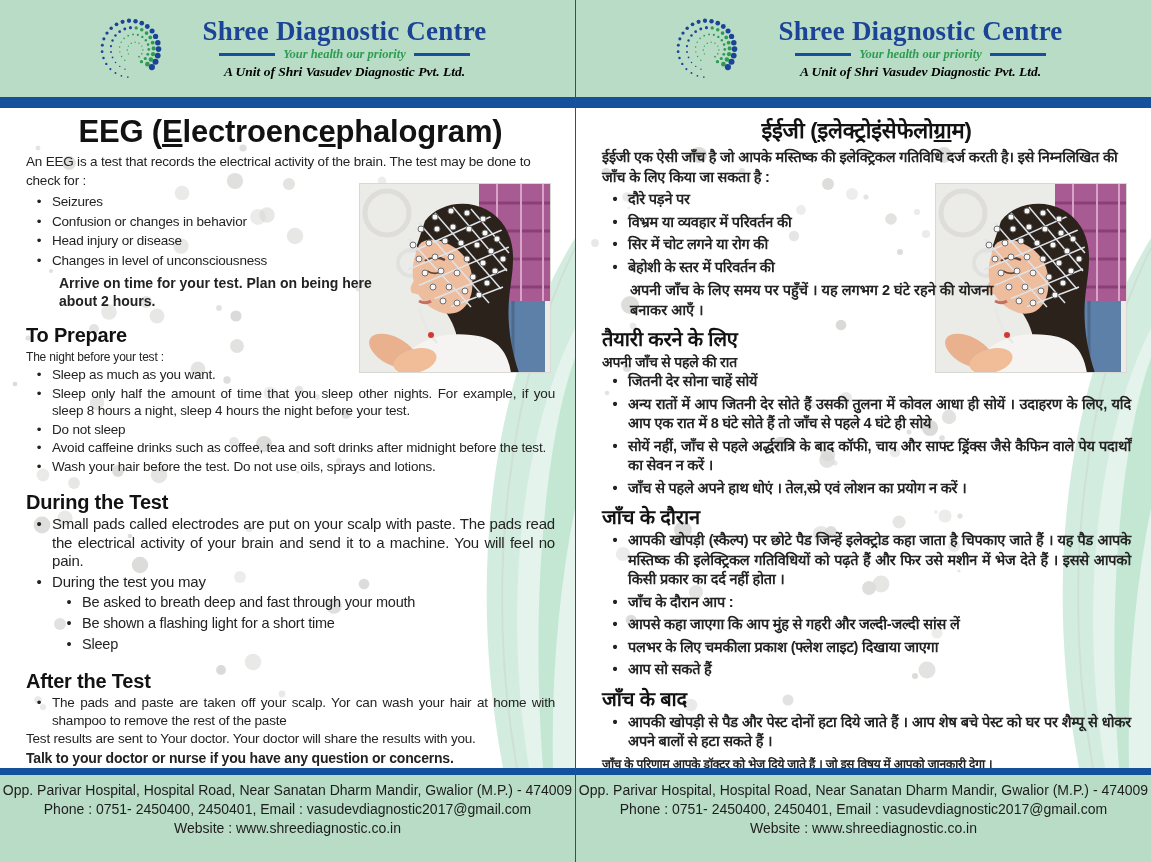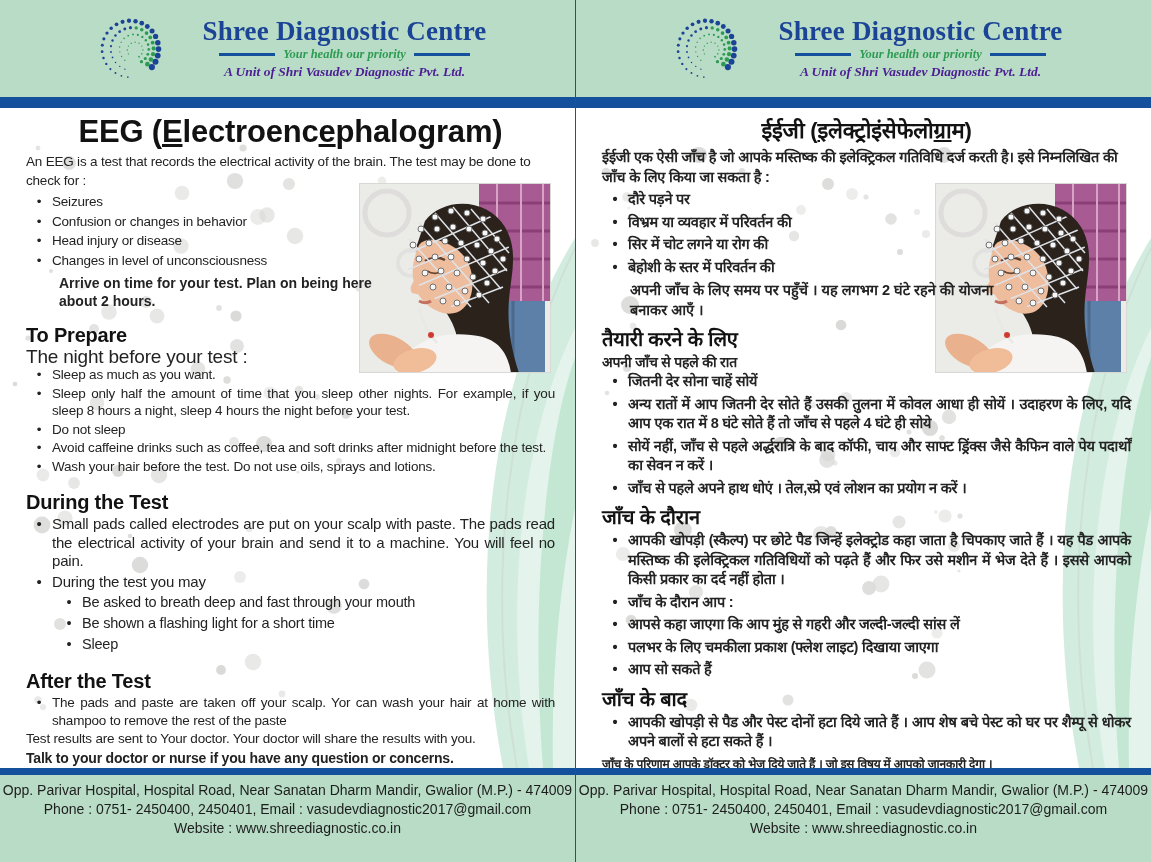--- a/index.html
+++ b/index.html
@@ -9,21 +9,21 @@
   .panel.left{border-right:1px solid #4a4a4a;}
 
   
   .panel-header{height:97px;background:#b8dcc5;display:flex;align-items:center;justify-content:center;gap:10px;}
   .logo-dots{width:104px;height:74px;flex:0 0 auto;}
   .brand-block{text-align:center;}
   .brand{font-family:"Liberation Serif",serif;font-weight:bold;color:#1c4496;font-size:27px;line-height:1.05;letter-spacing:.2px;}
   .tagline-row{display:flex;align-items:center;justify-content:center;gap:8px;margin-top:2px;}
   .tl-line{width:56px;height:3px;background:#14509c;}
   .tagline{font-family:"Liberation Serif",serif;font-style:italic;font-weight:bold;color:#2e9b52;font-size:12.5px;}
-  .unit{font-family:"Liberation Serif",serif;font-style:italic;font-weight:bold;color:#4c1d95;font-size:13.5px;margin-top:2px;}
+  .unit{font-family:"Liberation Serif",serif;font-style:italic;font-weight:bold;color:#000000;font-size:13.5px;margin-top:2px;}
   .blue-bar{height:11px;background:#14509c;}
 
   
   .panel-body{position:relative;height:660px;background:#fff;box-sizing:border-box;padding:2px 20px 0 26px;overflow:hidden;}
   .dots{position:absolute;left:0;top:0;width:420px;height:640px;z-index:0;pointer-events:none;}
   .swoosh{position:absolute;right:0;bottom:0;width:150px;height:560px;z-index:0;pointer-events:none;}
   .photo{position:absolute;top:75px;right:24px;width:192px;height:190px;z-index:1;}
   .content{position:relative;z-index:2;}
 
   .doc-title{text-align:center;font-weight:bold;font-size:31px;color:#121212;margin:4px 0 3px;letter-spacing:-.2px;}
@@ -31,21 +31,21 @@
   .intro{margin:0 0 3px;font-size:13.5px;line-height:18.5px;letter-spacing:-.2px;}
   .blist{margin:0;}
   .li{display:flex;line-height:18.5px;margin:0 0 1px;font-size:13.5px;letter-spacing:-.2px;}
   .li .b{flex:0 0 26px;text-align:center;}
   .li .t{flex:1;text-align:justify;}
   .li .t.nj{text-align:left;}
   .arrive{margin:4px 0 0 33px;width:348px;font-weight:bold;font-size:14px;line-height:18px;}
   .sec-h{font-weight:bold;font-size:20px;color:#121212;margin:14px 0 2px;letter-spacing:-.2px;line-height:22px;}
   .sec-h.mt2{margin-top:16px;}
   .sec-h.mt3{margin-top:16px;}
-  .lead{font-size:19px;line-height:18px;letter-spacing:-.2px;}
+  .lead{font-size:12px;line-height:18px;letter-spacing:-.2px;}
   .prep .li{line-height:17.5px;margin-bottom:1px;}
   .during .li{font-size:15px;line-height:18.5px;margin-bottom:2px;}
   .sub{margin-left:30px;}
   .sub .li{font-size:14.5px;line-height:19px;margin-bottom:2px;}
   .after .li{font-size:13.5px;line-height:17.5px;}
   .note{margin:1px 0 0;font-size:13.5px;line-height:18px;letter-spacing:-.2px;}
   .note.bold{font-weight:bold;font-size:14px;}
 
   
   .hi .doc-title{font-size:22px;}

